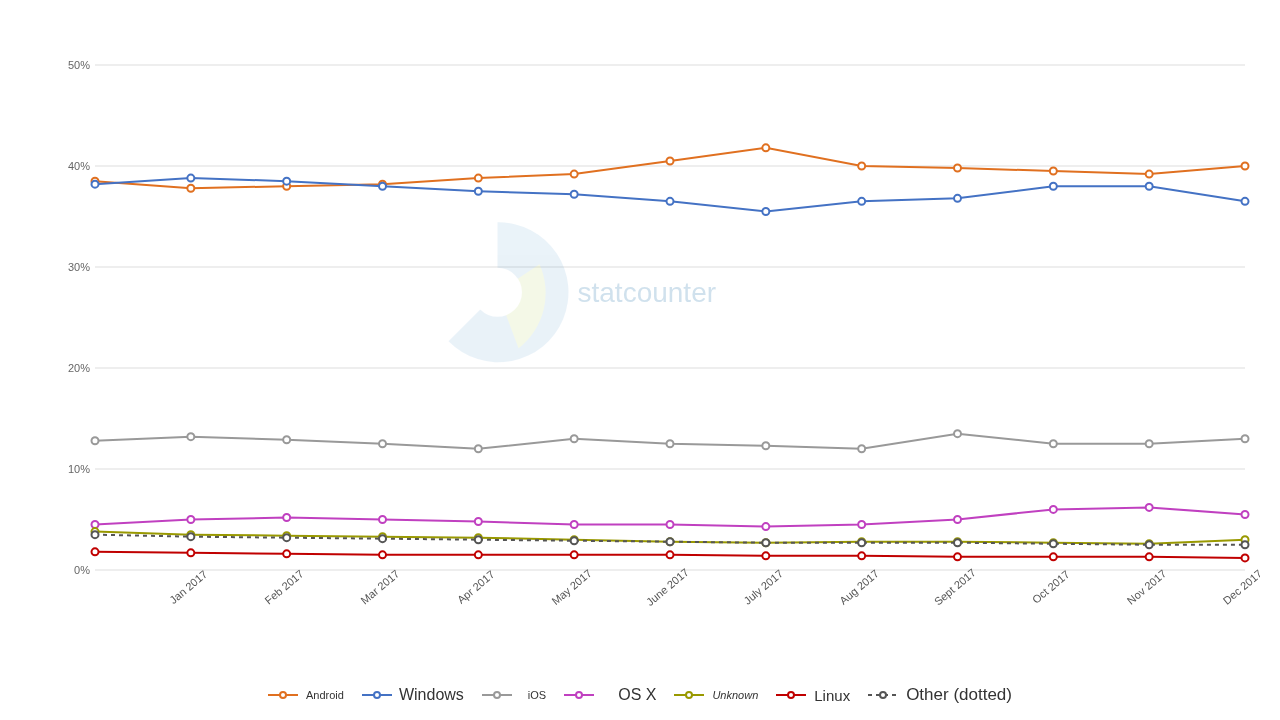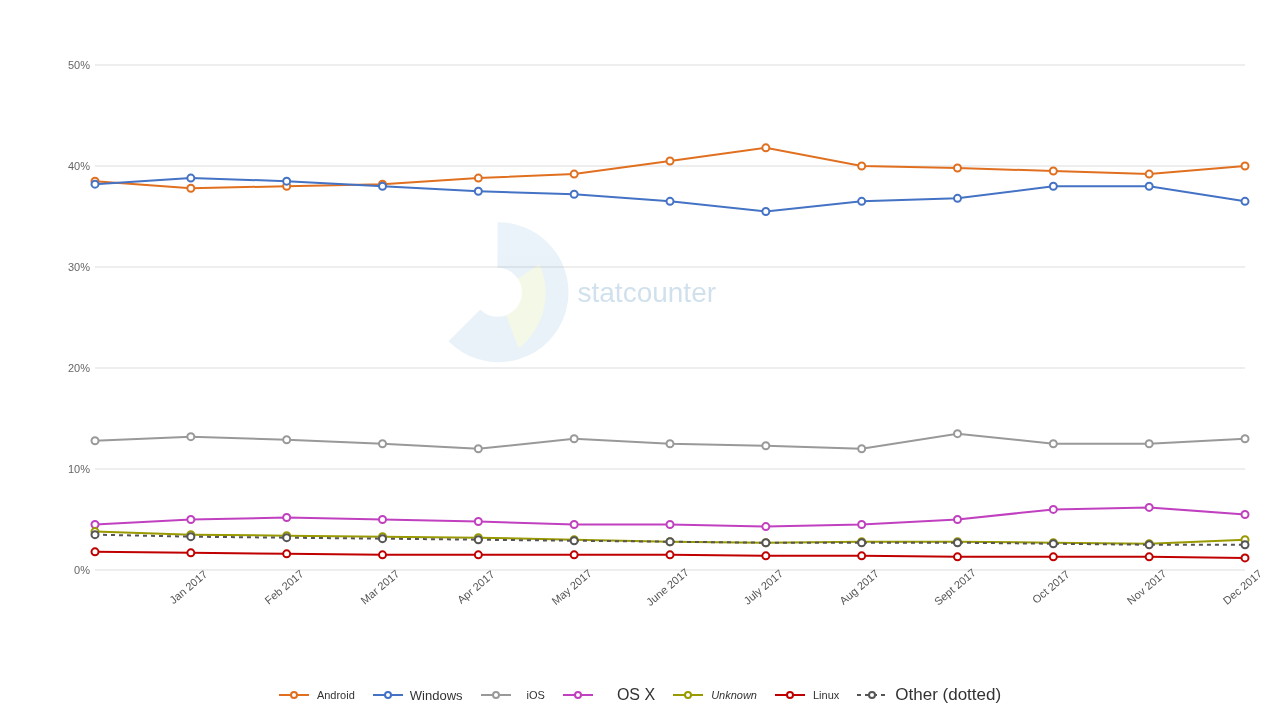--- a/index.html
+++ b/index.html
@@ -199,21 +199,21 @@
           <span style="display: inline-block; width: 30px; height: 2px; background: rgb(224, 112, 32); position: absolute; top: 5px; left: 0px;"></span>
           <span style="display: inline-block; width: 8px; height: 8px; border-radius: 50%; border: 2px solid rgb(224, 112, 32); background: rgb(255, 255, 255); position: absolute; top: 2px; left: 11px;"></span>
         </span>
         <span style="font-size: 11px; color: rgb(51, 51, 51); margin-left: 4px;">Android</span>
       </div>
       <div class="legend-item">
         <span style="display: inline-flex; align-items: center; gap: 0px; position: relative; width: 30px; height: 12px;">
           <span style="display: inline-block; width: 30px; height: 2px; background: rgb(68, 114, 196); position: absolute; top: 5px; left: 0px;"></span>
           <span style="display: inline-block; width: 8px; height: 8px; border-radius: 50%; border: 2px solid rgb(68, 114, 196); background: rgb(255, 255, 255); position: absolute; top: 2px; left: 11px;"></span>
         </span>
-        <span style="font-size: 13px; color: rgb(51, 51, 51); margin-left: 3px;">Windows</span>
+        <span style="font-size: 16px; color: rgb(51, 51, 51); margin-left: 3px;">Windows</span>
       </div>
       <div class="legend-item">
         <span style="display: inline-flex; align-items: center; gap: 0px; position: relative; width: 30px; height: 12px;">
           <span style="display: inline-block; width: 30px; height: 2px; background: rgb(153, 153, 153); position: absolute; top: 5px; left: 0px;"></span>
           <span style="display: inline-block; width: 8px; height: 8px; border-radius: 50%; border: 2px solid rgb(153, 153, 153); background: rgb(255, 255, 255); position: absolute; top: 2px; left: 11px;"></span>
         </span>
         <span style="font-size: 11px; color: rgb(51, 51, 51); margin-left: 12px;">iOS</span>
       </div>
       <div class="legend-item">
         <span style="display: inline-flex; align-items: center; gap: 0px; position: relative; width: 30px; height: 12px;">
@@ -227,21 +227,21 @@
           <span style="display: inline-block; width: 30px; height: 2px; background: rgb(153, 153, 0); position: absolute; top: 5px; left: 0px;"></span>
           <span style="display: inline-block; width: 8px; height: 8px; border-radius: 50%; border: 2px solid rgb(153, 153, 0); background: rgb(255, 255, 255); position: absolute; top: 2px; left: 11px;"></span>
         </span>
         <span style="font-size: 11px; color: rgb(51, 51, 51); margin-left: 4px; font-style: italic;">Unknown</span>
       </div>
       <div class="legend-item">
         <span style="display: inline-flex; align-items: center; gap: 0px; position: relative; width: 30px; height: 12px;">
           <span style="display: inline-block; width: 30px; height: 2px; background: rgb(192, 0, 0); position: absolute; top: 5px; left: 0px;"></span>
           <span style="display: inline-block; width: 8px; height: 8px; border-radius: 50%; border: 2px solid rgb(192, 0, 0); background: rgb(255, 255, 255); position: absolute; top: 2px; left: 11px;"></span>
         </span>
-        <span style="font-size: 11px; color: rgb(51, 51, 51); margin-left: 4px;">Linux</span>
+        <span style="font-size: 15px; color: rgb(51, 51, 51); margin-left: 4px;">Linux</span>
       </div>
       <div class="legend-item">
         <span style="display: inline-flex; align-items: center; gap: 0px; position: relative; width: 30px; height: 12px;">
           <span style="display: inline-block; width: 30px; height: 2px; background: repeating-linear-gradient(to right, rgb(85, 85, 85) 0px, rgb(85, 85, 85) 4px, transparent 4px, transparent 8px); position: absolute; top: 5px; left: 0px;"></span>
           <span style="display: inline-block; width: 8px; height: 8px; border-radius: 50%; border: 2px solid rgb(85, 85, 85); background: rgb(255, 255, 255); position: absolute; top: 2px; left: 11px;"></span>
         </span>
         <span style="font-size: 17px; color: rgb(51, 51, 51); margin-left: 4px;">Other (dotted)</span>
       </div>
     </div>
 </div>

